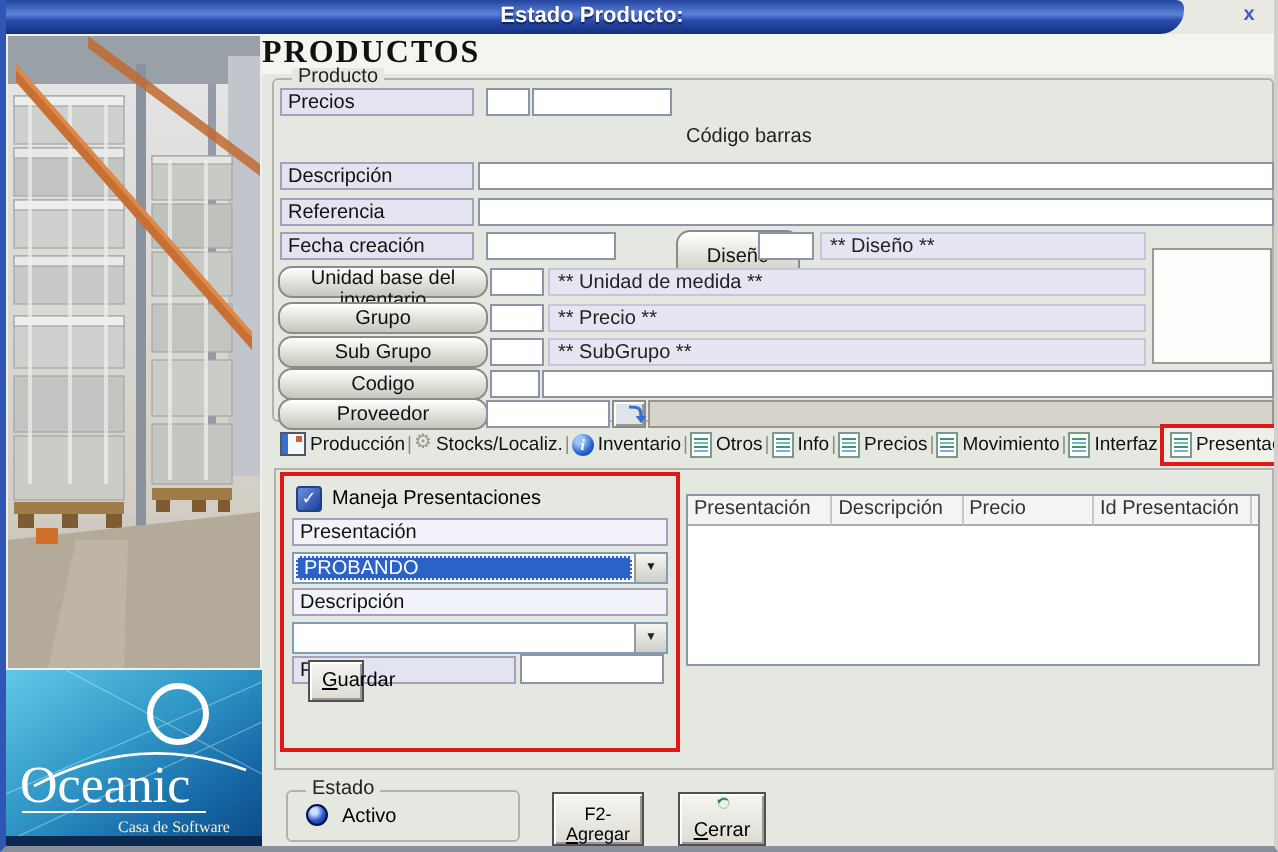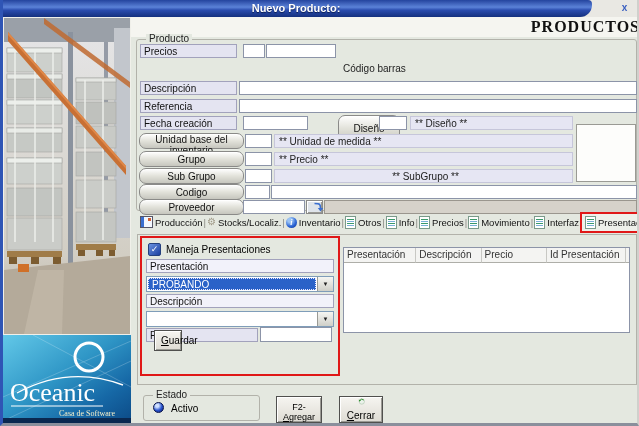--- a/index.html
+++ b/index.html
@@ -8,21 +8,21 @@
   .abs{position:absolute;box-sizing:border-box;}
   
   .titlebar-bg{left:0;top:0;width:100%;height:17px;background:#e9e8e3;}
   .titlebar-pill{left:-3px;top:0;width:592px;height:17px;
     background:linear-gradient(180deg,#24449e 0%,#5b82d8 42%,#2a4cae 60%,#14307e 100%);
     border-bottom-right-radius:12px;border-top-right-radius:4px;}
   .title-text{width:100%;text-align:center;color:#fff;font-size:11px;font-weight:bold;line-height:17px;text-shadow:0 1px 1px #0a1c50;}
   .close-btn{right:6px;top:2px;width:13px;height:12px;color:#3a5fc0;font-size:10px;font-weight:bold;text-align:center;line-height:12px;cursor:pointer;}
   
   .heading-strip{left:128px;top:17px;width:509px;height:20px;background:#f5f5f0;}
-  .page-heading{left:128px;top:18px;width:509px;text-align:right;font-family:"Liberation Serif",serif;font-size:16px;font-weight:bold;letter-spacing:1px;color:#111;}
+  .page-heading{left:128px;top:18px;width:509px;text-align:left;font-family:"Liberation Serif",serif;font-size:16px;font-weight:bold;letter-spacing:1px;color:#111;}
   
   .photo{left:0;top:17px;width:128px;height:318px;border:1px solid #f0f0ea;}
   .logo{left:0;top:335px;width:128px;height:88px;}
   
   .groupbox{border:1px solid #b2b2aa;border-radius:3px;}
   .group-label{background:#e4e8e0;padding:0 3px;font-size:10px;color:#222;line-height:10px;}
   
   .lbl{background:#e4e4f1;border:1px solid #a2a2bc;font-size:10px;color:#111;padding:1px 0 0 3px;height:14px;}
   .hint{background:#e6e6f3;border:1px solid #c6c6da;font-size:10px;color:#222;padding:1px 0 0 4px;height:14px;}
   .inp{background:#fff;border:1px solid #8c94a8;height:14px;font-size:10px;padding:0 2px;font-family:"Liberation Sans",sans-serif;}
@@ -71,21 +71,21 @@
   .bigbtn .cap{font-size:9px;}
   svg text{font-family:"Liberation Serif",serif;}
 </style>
 </head>
 <body>
 
 <div id="window">
 
   <div class="abs titlebar-bg">
     <div class="abs titlebar-pill">
-      <div class="title-text">Nuevo Producto:</div>
+      <div class="title-text">Estado Producto:</div>
     </div>
     <div class="abs close-btn">x</div>
   </div>
 
   <div class="abs heading-strip"></div>
   <div class="abs page-heading">PRODUCTOS</div>
 
   <div class="abs photo">
     <svg width="126" height="316" viewBox="0 0 126 316" preserveAspectRatio="none">
       <defs>
@@ -202,21 +202,21 @@
   <button class="abs skin-btn" style="left:136px;top:133px;width:105px;height:16px;">Unidad base del inventario</button>
   <input class="abs inp" style="left: 242px; top: 134px; width: 27px;" value="">
   <div class="abs hint" style="left:271px;top:134px;width:299px;">** Unidad de medida **</div>
 
   <button class="abs skin-btn" style="left:136px;top:151px;width:105px;height:16px;">Grupo</button>
   <input class="abs inp" style="left: 242px; top: 152px; width: 27px;" value="">
   <div class="abs hint" style="left:271px;top:152px;width:299px;">** Precio **</div>
 
   <button class="abs skin-btn" style="left:136px;top:168px;width:105px;height:16px;">Sub Grupo</button>
   <input class="abs inp" style="left: 242px; top: 169px; width: 27px;" value="">
-  <div class="abs hint" style="left:271px;top:169px;width:299px;text-align:center;">** SubGrupo **</div>
+  <div class="abs hint" style="left:271px;top:169px;width:299px;">** SubGrupo **</div>
 
   <button class="abs skin-btn" style="left:136px;top:184px;width:105px;height:16px;">Codigo</button>
   <input class="abs inp" style="left: 242px; top: 185px; width: 25px;" value="">
   <input class="abs inp" style="left: 268px; top: 185px; width: 366px;" value="">
 
   <button class="abs skin-btn" style="left:136px;top:199px;width:105px;height:16px;">Proveedor</button>
   <input class="abs inp" style="left: 240px; top: 200px; width: 62px;" value="">
   <button class="abs win-btn" style="left:303px;top:200px;width:17px;height:14px;border:1px solid #8a8a88;background:#dfe4ea;">
     <svg width="11" height="10" viewBox="0 0 11 10" style="display:block;margin:0 auto;">
       <path d="M1.5 1.5 C7 1.5 7.5 2 7.5 7" fill="none" stroke="#3a6fd0" stroke-width="1.6"></path>

